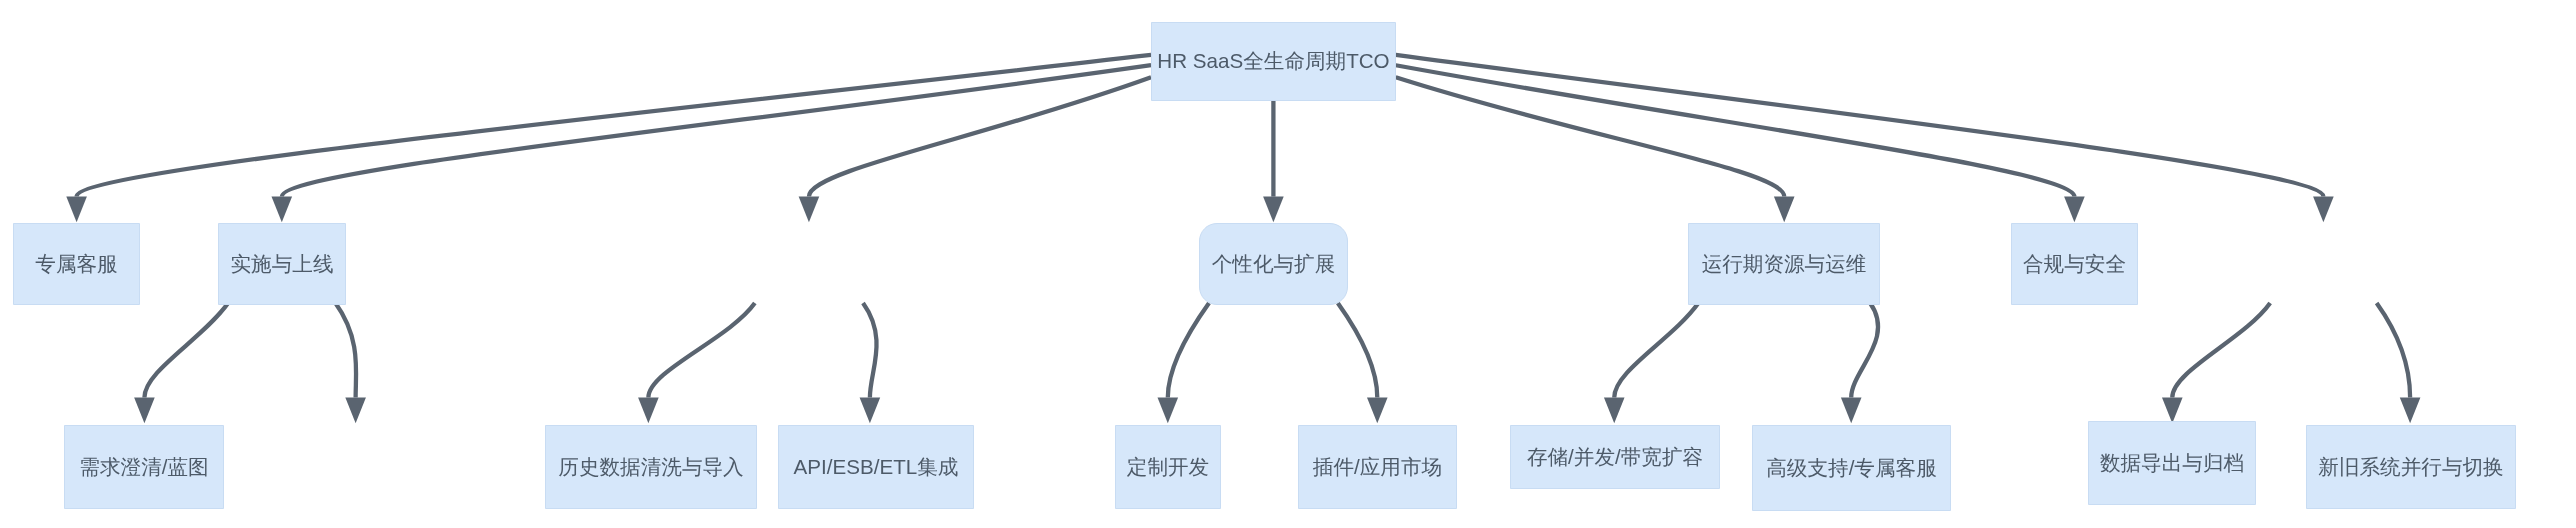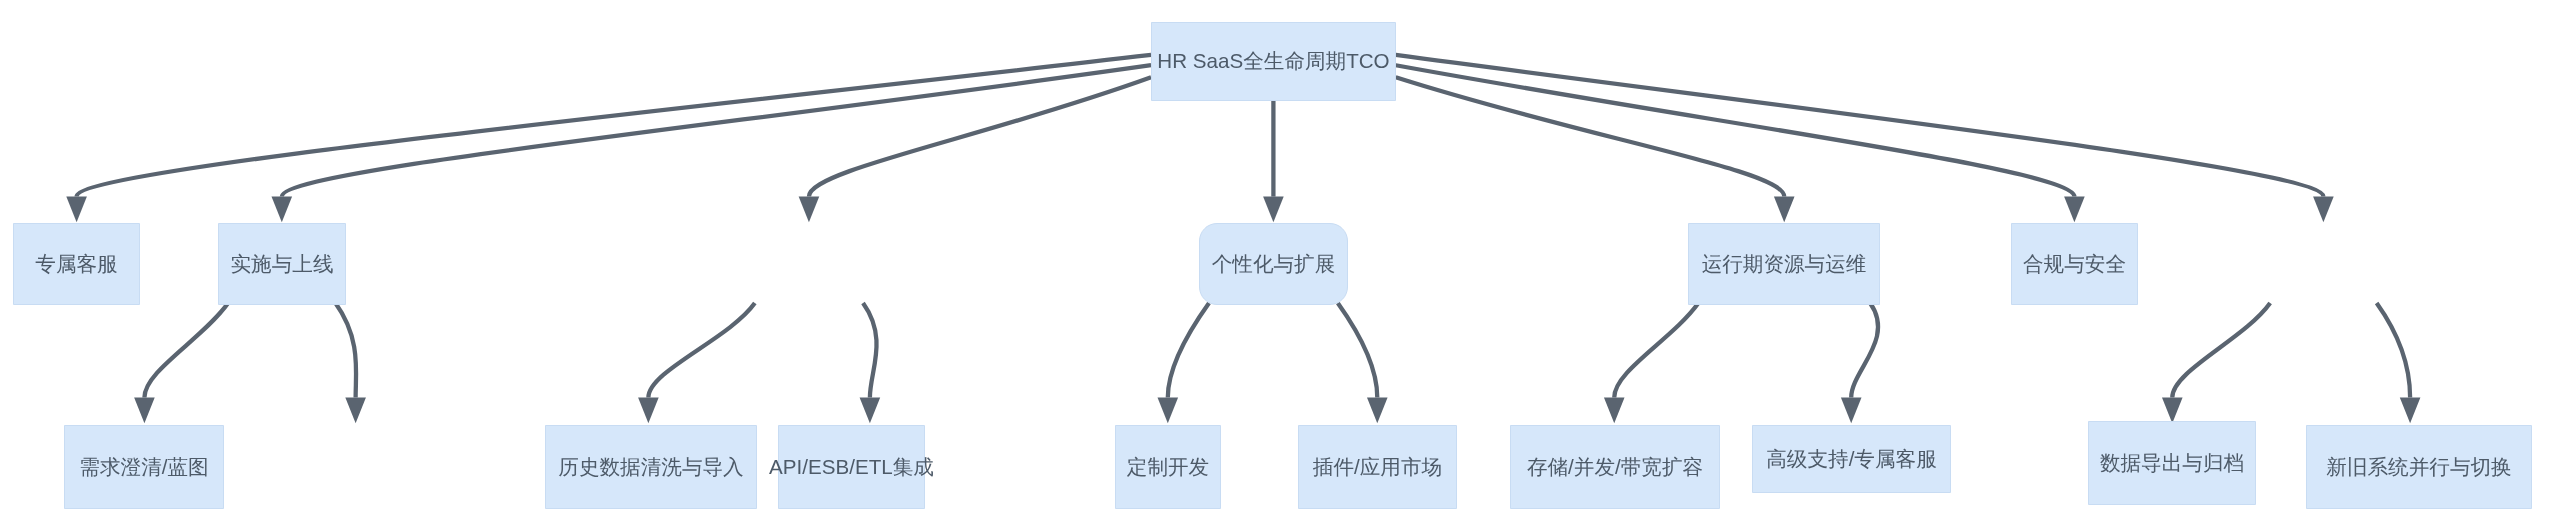--- a/index.html
+++ b/index.html
@@ -122,44 +122,44 @@
     </div>
     <div class="node" style="left: 218px; top: 223px; width: 128px; height: 82px;">
       <span>实施与上线</span>
     </div>
     <div class="node" style="left: 64px; top: 425px; width: 160px; height: 84px;">
       <span>需求澄清/蓝图</span>
     </div>
     <div class="node" style="left: 545px; top: 425px; width: 212px; height: 84px;">
       <span>历史数据清洗与导入</span>
     </div>
-    <div class="node" style="left: 778px; top: 425px; width: 147px; height: 84px;">
+    <div class="node" style="left: 778px; top: 425px; width: 196px; height: 84px;">
       <span>API/ESB/ETL集成</span>
     </div>
     <div class="node" style="left: 1199px; top: 223px; width: 149px; height: 82px; border-radius: 18px;">
       <span>个性化与扩展</span>
     </div>
     <div class="node" style="left: 1115px; top: 425px; width: 106px; height: 84px;">
       <span>定制开发</span>
     </div>
     <div class="node" style="left: 1298px; top: 425px; width: 159px; height: 84px;">
       <span>插件/应用市场</span>
     </div>
     <div class="node" style="left: 1688px; top: 223px; width: 192px; height: 82px;">
       <span>运行期资源与运维</span>
     </div>
-    <div class="node" style="left: 1510px; top: 425px; width: 210px; height: 84px;">
+    <div class="node" style="left: 1510px; top: 425px; width: 210px; height: 64px;">
       <span>存储/并发/带宽扩容</span>
     </div>
-    <div class="node" style="left: 1752px; top: 425px; width: 199px; height: 68px;">
+    <div class="node" style="left: 1752px; top: 425px; width: 199px; height: 86px;">
       <span>高级支持/专属客服</span>
     </div>
     <div class="node" style="left: 2011px; top: 223px; width: 127px; height: 82px;">
       <span>合规与安全</span>
     </div>
     <div class="node" style="left: 2088px; top: 421px; width: 168px; height: 84px;">
       <span>数据导出与归档</span>
     </div>
-    <div class="node" style="left: 2306px; top: 425px; width: 226px; height: 84px;">
+    <div class="node" style="left: 2306px; top: 425px; width: 210px; height: 84px;">
       <span>新旧系统并行与切换</span>
     </div>
   </div>
 
 
 </body></html>

